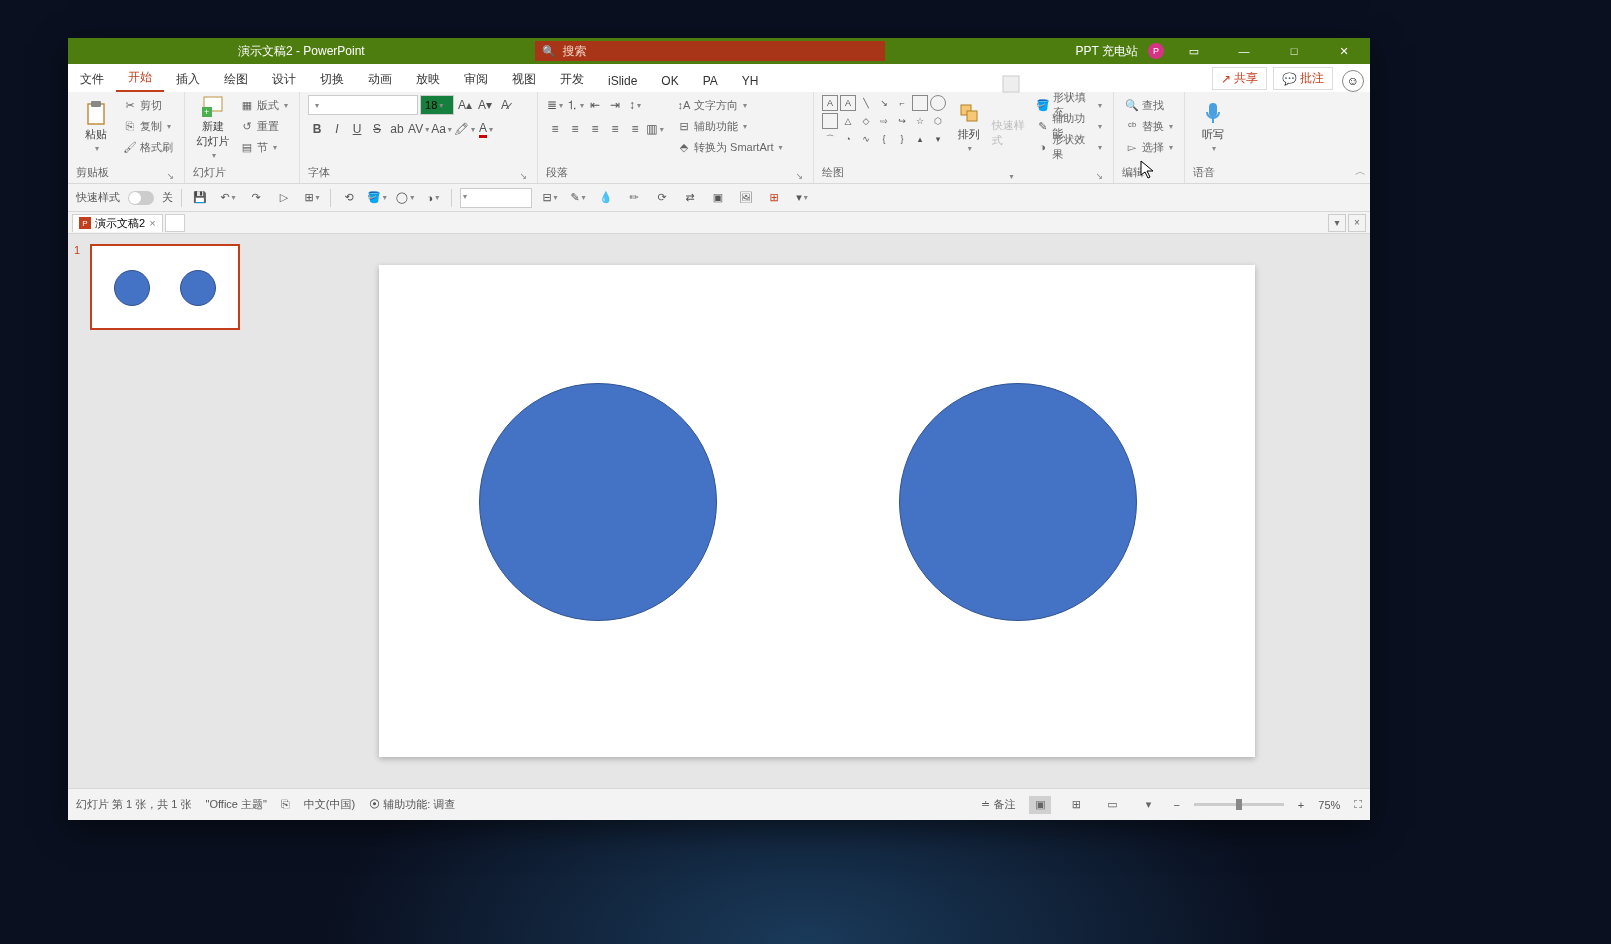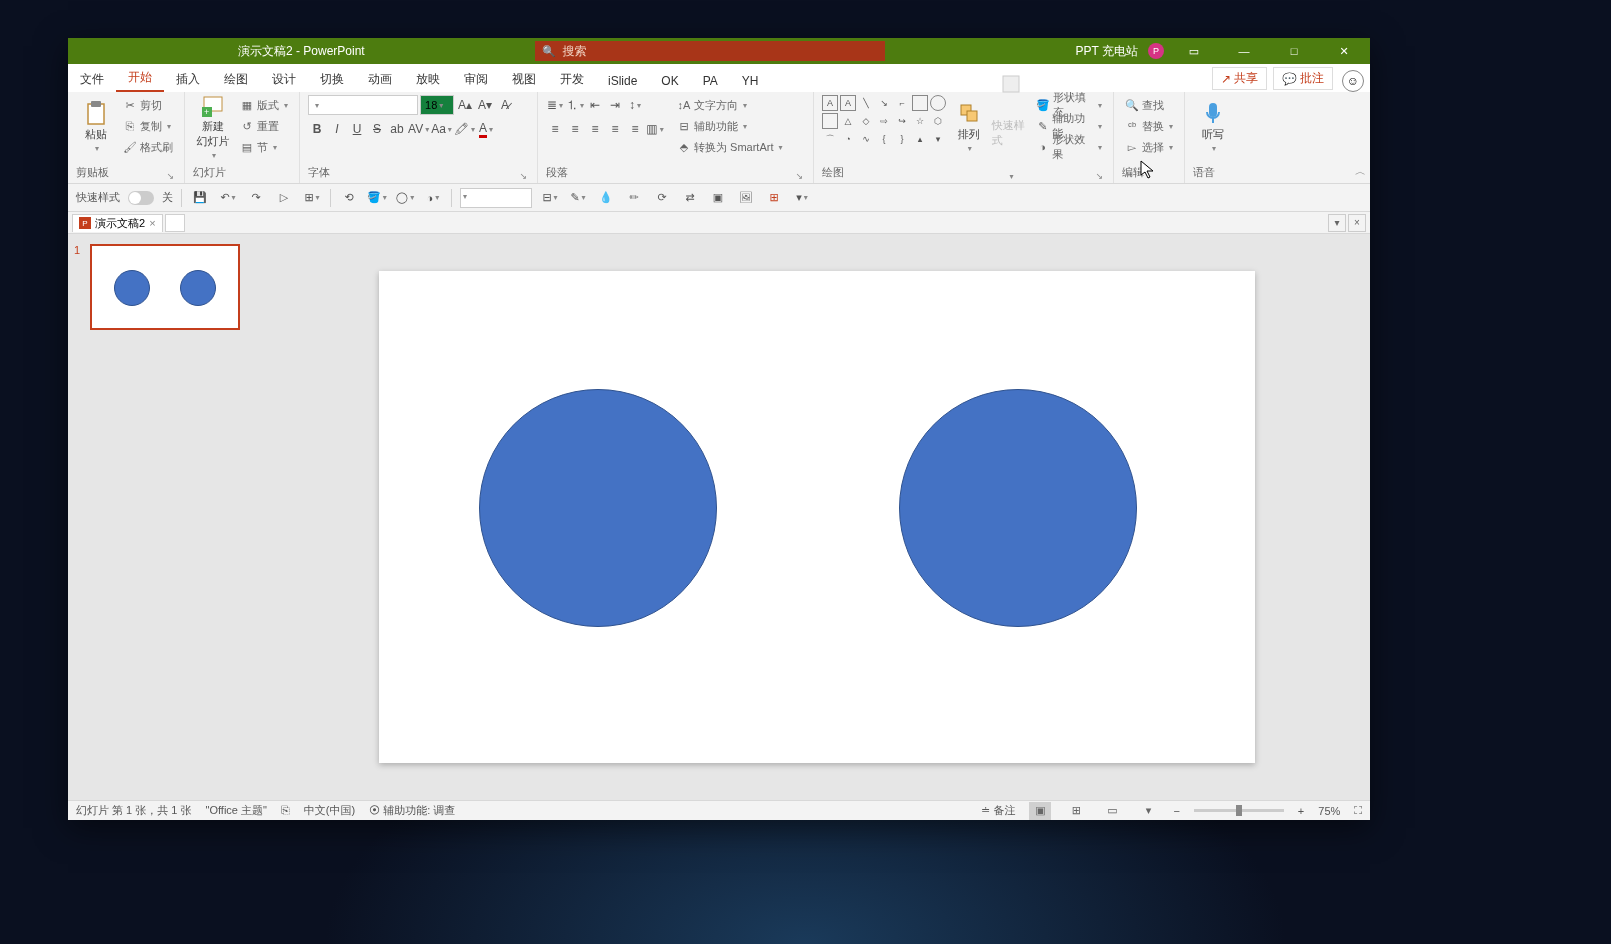--- a/index.html
+++ b/index.html
@@ -73,21 +73,21 @@
 .thumb-num { font-size: 11px; color: #c43e1c; width: 12px; }
 .thumb { width: 150px; height: 86px; background: #fff; border: 2px solid #c43e1c; position: relative; }
 .thumb .c1, .thumb .c2 { position: absolute; width: 36px; height: 36px; border-radius: 50%; background: #4472c4; border: 1px solid #2f528f; top: 24px; }
 .thumb .c1 { left: 22px; } .thumb .c2 { left: 88px; }
 .canvas-area { flex: 1; display: flex; align-items: center; justify-content: center; position: relative; }
 .slide { width: 876px; height: 492px; background: #fff; box-shadow: 0 2px 6px rgba(0,0,0,0.25); position: relative; }
 .slide .circle { position: absolute; width: 238px; height: 238px; border-radius: 50%; background: #4472c4; border: 1px solid #2f528f; top: 118px; }
 .slide .circle.c1 { left: 100px; } .slide .circle.c2 { left: 520px; }
 
 
-.statusbar { height: 20px; background: #f3f3f3; border-top: 1px solid #d8d8d8; display: flex; align-items: center; font-size: 11px; color: #555; padding: 0 8px; gap: 14px; text-align: center; }
+.statusbar { height: 32px; background: #f3f3f3; border-top: 1px solid #d8d8d8; display: flex; align-items: center; font-size: 11px; color: #555; padding: 0 8px; gap: 14px; text-align: center; }
 .statusbar .spacer { flex: 1; }
 .statusbar .vb { width: 22px; height: 18px; display: flex; align-items: center; justify-content: center; color: #666; }
 .statusbar .vb.active { background: #d0d0d0; }
 .statusbar .slider { width: 90px; height: 3px; background: #ccc; position: relative; }
 .statusbar .slider .knob { position: absolute; left: 42px; top: -4px; width: 6px; height: 11px; background: #888; }
 
 svg { display: block; }
 .cursor-img { position: absolute; left: 1140px; top: 160px; pointer-events: none; }
 </style>
 </head>

